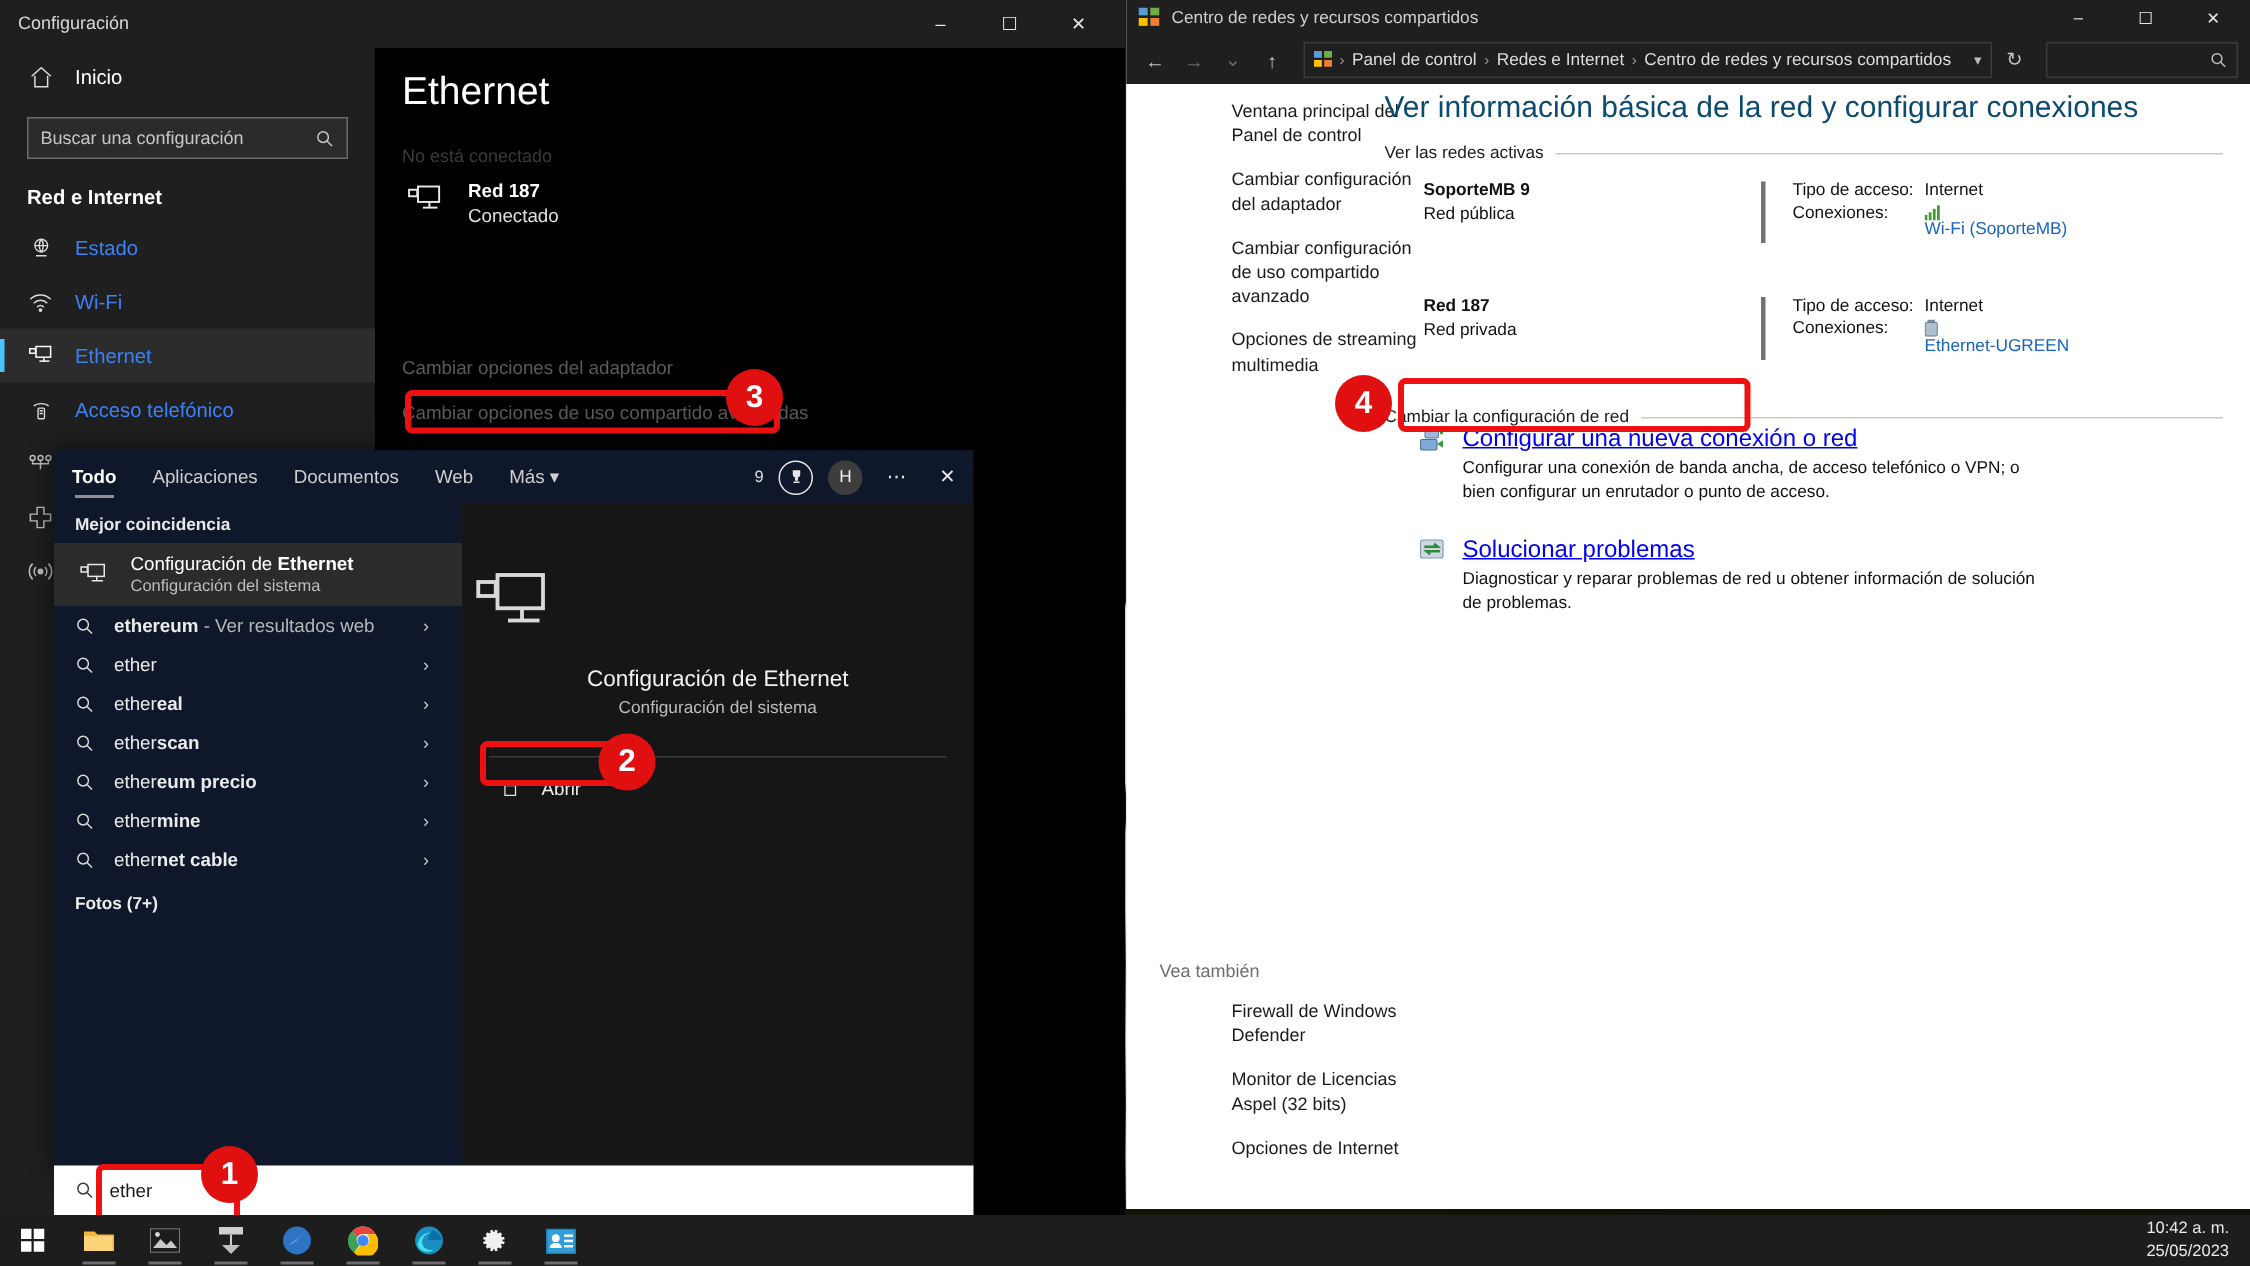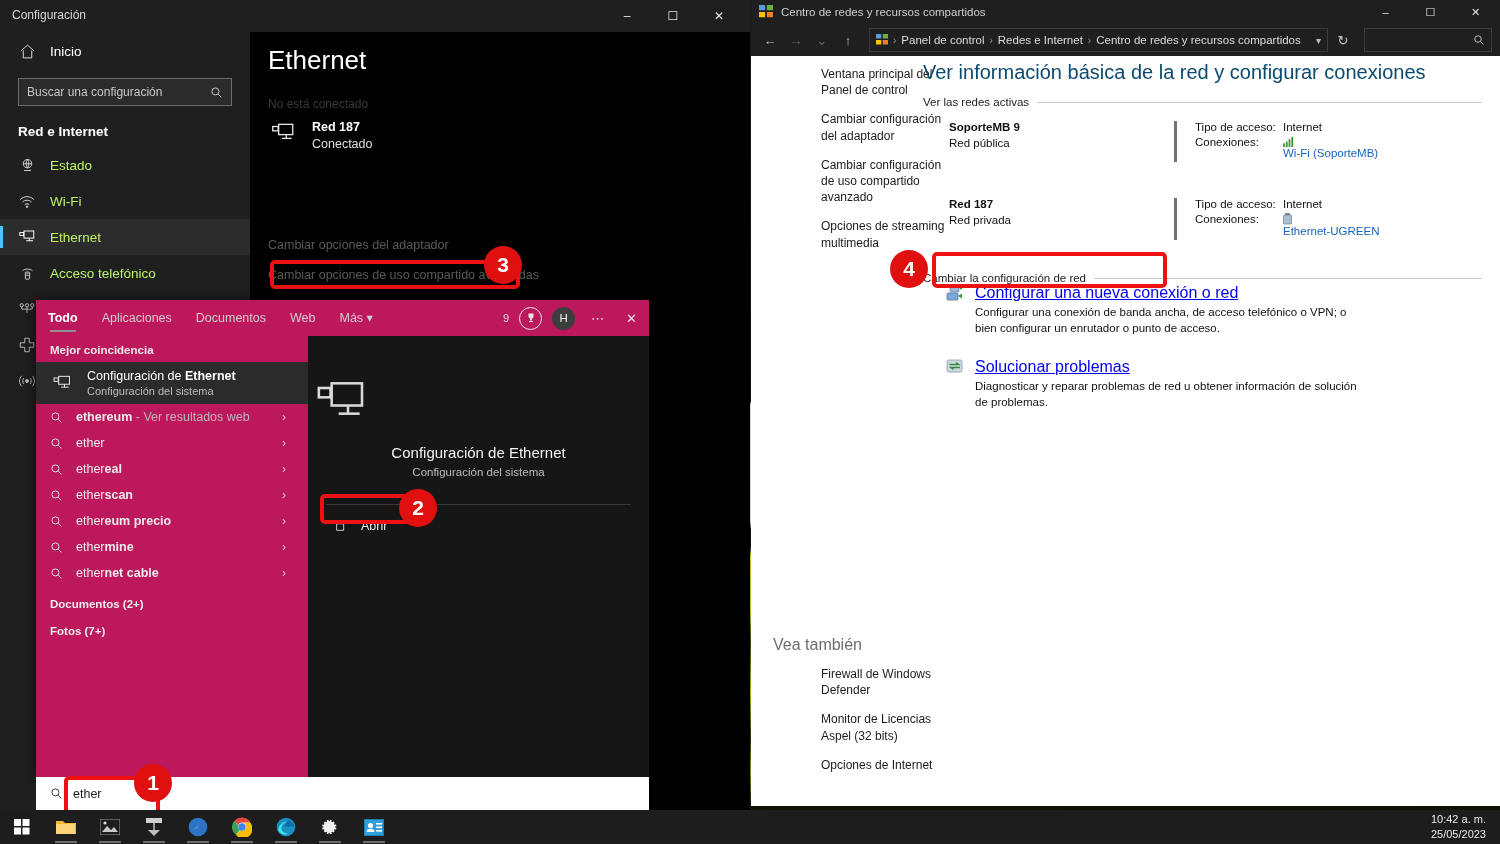--- a/index.html
+++ b/index.html
@@ -34,36 +34,36 @@
   .wbtn{position:absolute;top:0;width:46px;height:32px;display:flex;align-items:center;justify-content:center;
      color:#e6e6e6;font-size:12px;}
   #set-min{right:100px;} #set-max{right:54px;} #set-close{right:8px;}
 
   #settings .leftnav{position:absolute;left:0;top:32px;width:250px;bottom:0;background:#1f1f1f;}
   .nav-home{display:flex;align-items:center;gap:14px;padding:10px 0 10px 18px;color:#fff;font-size:13.5px;}
   .searchbox{margin:8px 18px 0 18px;height:26px;border:1px solid #6b6b6b;background:#2b2b2b;
       display:flex;align-items:center;padding:0 8px;justify-content:space-between;}
   .searchbox span.ph{font-size:12px;color:#c7c7c7;}
   .navhead{padding:18px 0 8px 18px;font-size:13.5px;color:#fff;font-weight:bold;}
-  .nav-item{display:flex;align-items:center;gap:14px;padding:9px 0 9px 18px;color:#bef264;font-size:13.5px;position:relative;}
+  .nav-item{display:flex;align-items:center;gap:14px;padding:9px 0 9px 18px;color:#3b82f6;font-size:13.5px;position:relative;}
   .nav-item.sel{background:#2c2c2c;}
   .nav-item.sel:before{content:"";position:absolute;left:0;top:7px;bottom:7px;width:3px;background:#4cc2ff;}
   .nav-ic{width:18px;height:18px;display:flex;align-items:center;justify-content:center;color:#dcdcdc;}
 
   #settings .content{position:absolute;left:250px;top:32px;right:0;bottom:0;background:#000;overflow:hidden;}
   .pg-title{position:absolute;left:18px;top:13px;font-size:26px;color:#fff;font-weight:300;}
   .clip-note{position:absolute;left:18px;top:65px;font-size:12px;color:#3a3a3a;}
   .netrow{position:absolute;left:18px;top:88px;display:flex;gap:14px;align-items:flex-start;}
   .netrow .lbl1{font-size:12.5px;color:#fff;font-weight:bold;}
   .netrow .lbl2{font-size:12.5px;color:#e0e0e0;margin-top:3px;}
   .rel-title{position:absolute;left:18px;top:175px;font-size:18px;color:#fff;font-weight:400;}
   .rel-link{position:absolute;left:18px;font-size:12.5px;color:#5a5a5a;}
 
   
-  #search-flyout{position:absolute;left:36px;top:300px;width:613px;height:480px;background:#be185d;
+  #search-flyout{position:absolute;left:36px;top:300px;width:613px;height:480px;background:#0f172a;
       box-shadow:0 0 14px rgba(0,0,0,.65);}
   #sf-head{height:36px;display:flex;align-items:center;position:relative;}
   .sf-tab{font-size:12.5px;color:#cfcfcf;padding:0 12px;line-height:36px;position:relative;}
   .sf-tab.active{color:#fff;font-weight:bold;}
   .sf-tab.active:after{content:"";position:absolute;left:14px;right:14px;bottom:4px;height:2px;background:#8f8f8f;}
   .sf-right{position:absolute;right:6px;top:0;height:36px;display:flex;align-items:center;gap:10px;}
   .pill9{font-size:11px;color:#ddd;}
   .rewards{width:21px;height:21px;border:1.4px solid #e6e6e6;border-radius:50%;display:flex;
       align-items:center;justify-content:center;color:#e6e6e6;font-size:11px;}
   .avatar{width:23px;height:23px;border-radius:50%;background:#3d3d3d;color:#efefef;font-size:11.5px;
@@ -99,21 +99,21 @@
       align-items:center;padding:0 6px;gap:5px;}
   #crumb .c{font-size:11.5px;color:#ddd;}
   #crumb .sep{font-size:10px;color:#9a9a9a;}
   #crumb .caret{margin-left:auto;font-size:10px;color:#bdbdbd;}
   #nw-search{width:120px;height:22px;border:1px solid #3b3b3b;background:#1f1f1f;display:flex;
      align-items:center;justify-content:flex-end;padding-right:6px;color:#bdbdbd;font-size:11px;margin-left:6px;}
   #nw-body{position:absolute;left:0;top:56px;right:0;bottom:0;background:#fff;}
   #nw-side{position:absolute;left:0;top:0;width:152px;bottom:0;background:#fff;padding:10px 0 0 22px;}
   .side-link{font-size:12px;color:#1b1b1b;margin-bottom:13px;width:128px;line-height:1.35;margin-left:48px;}
   .side-sub{position:absolute;left:22px;bottom:20px;width:140px;}
-  .vea{font-size:16px;color:#6d6d6d;margin-bottom:12px;}
+  .vea{font-size:12px;color:#6d6d6d;margin-bottom:12px;}
   #nw-main{position:absolute;left:172px;top:0;right:0;bottom:0;}
   .h-blue{font-size:20px;color:#0c4a6e;font-weight:400;margin-top:5px;}
   .sect-row{display:flex;align-items:center;gap:8px;margin-top:12px;}
   .sect-lbl{font-size:11.5px;color:#1b1b1b;white-space:nowrap;}
   .sect-line{flex:1;height:1px;background:#c9c9c9;margin-right:18px;}
   .netblock{display:flex;margin-top:13px;}
   .nb-left{width:225px;padding-left:26px;}
   .nb-name{font-size:11.5px;color:#111;font-weight:bold;}
   .nb-type{font-size:11.5px;color:#111;margin-top:4px;}
   .nb-right{border-left:3px solid #737373;padding-left:18px;}
@@ -396,21 +396,20 @@
       <span>
           <svg width="13" height="13" viewBox="0 0 24 24" fill="none" stroke="#dcdcdc" stroke-width="1.8">
             <circle cx="10" cy="10" r="6.5"></circle>
             <path d="M15 15 L21 21"></path>
           </svg>
         </span>
       <span class="lab"><span>ether</span><b>net cable</b></span>
       <span class="chev">›</span>
     </div>
 
-    <div class="sf-lbl" style="padding-top:12px">Documentos (2+)</div>
     <div class="sf-lbl" style="padding-top:11px">Fotos (7+)</div>
   </div>
 
   <div id="sf-right">
     <div class="prev-wrap">
       <span>
         <svg width="66" height="56" viewBox="0 0 24 24" fill="none" stroke="#d9d9d9" stroke-width="1.1">
           <rect x="8" y="4" width="13" height="9.5"></rect>
             <path d="M11 17h9"></path>
             <path d="M15 13.5V17"></path>

